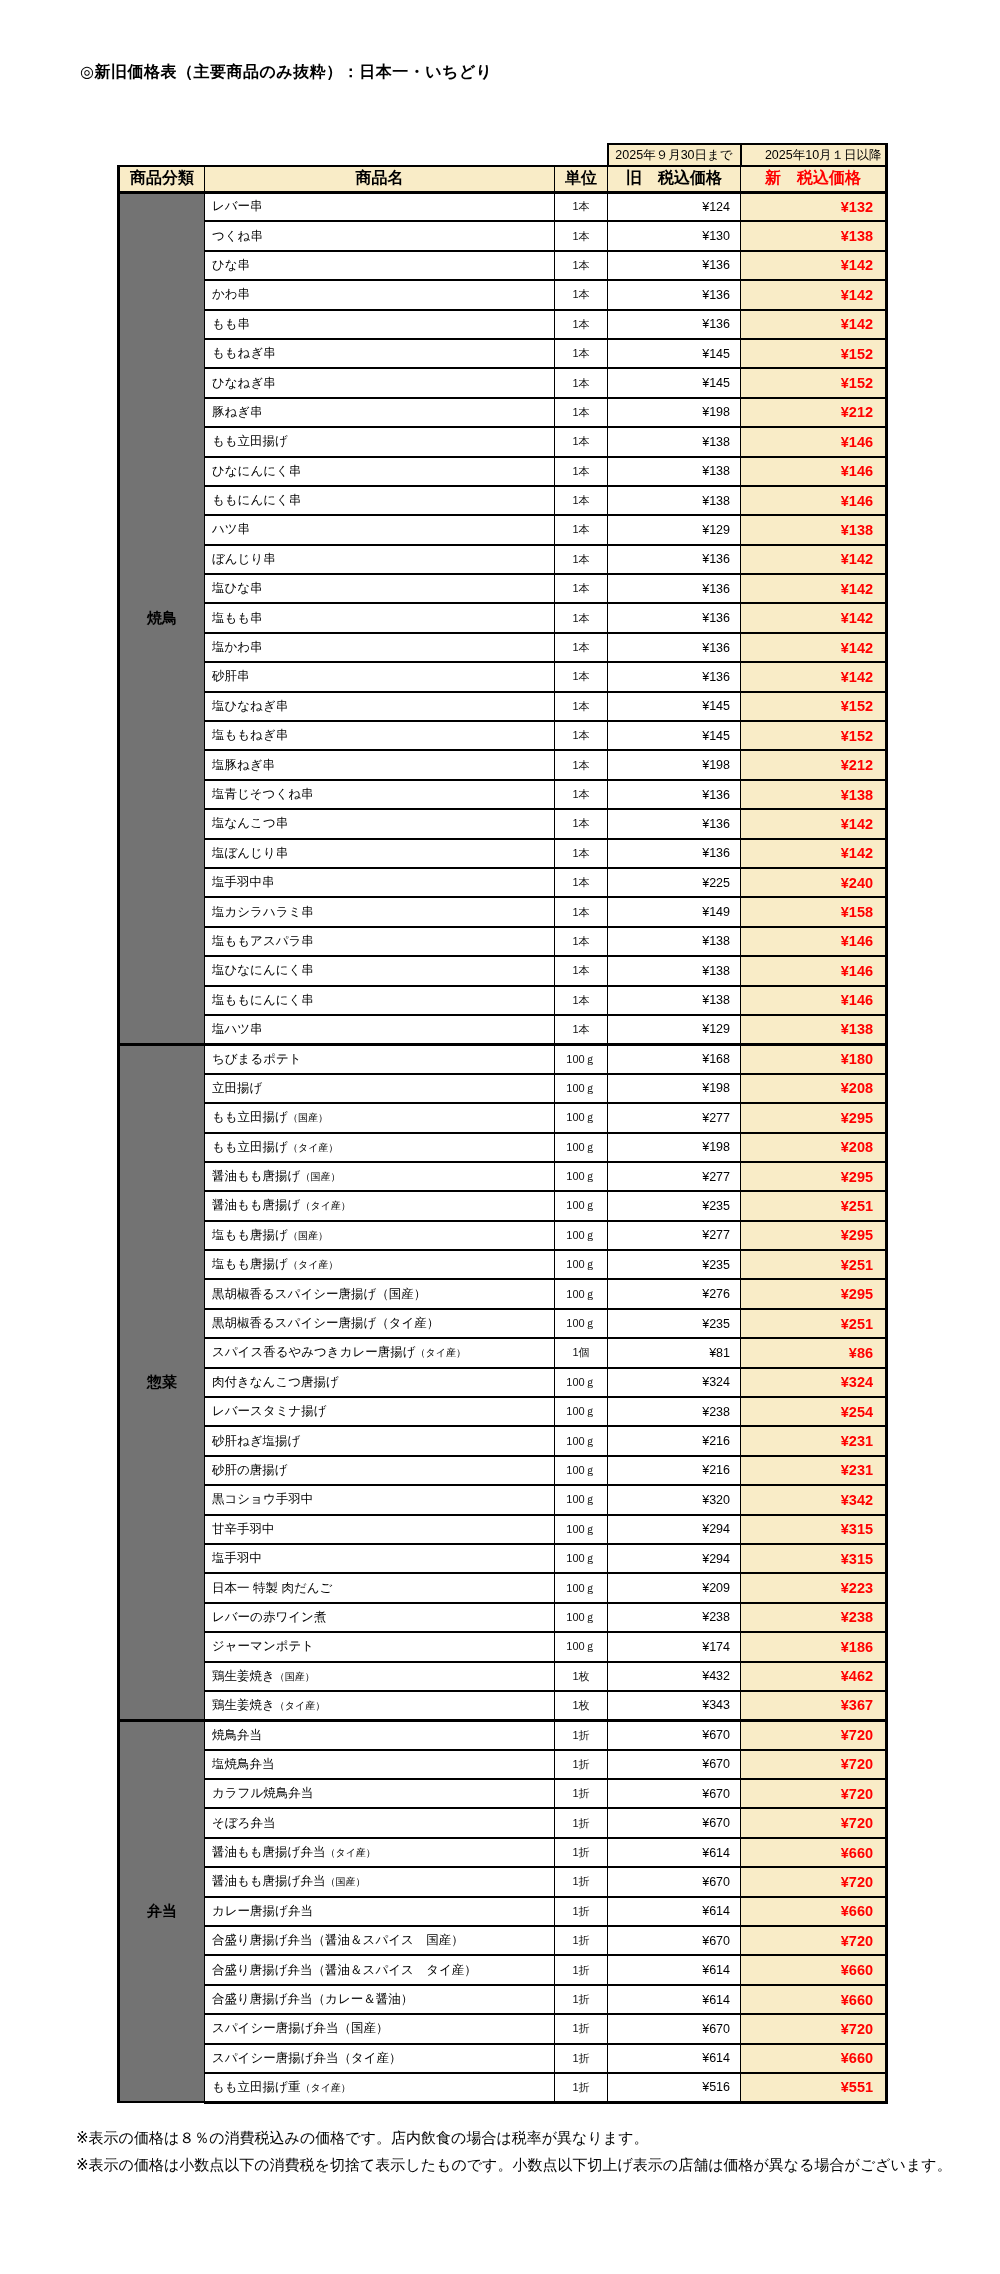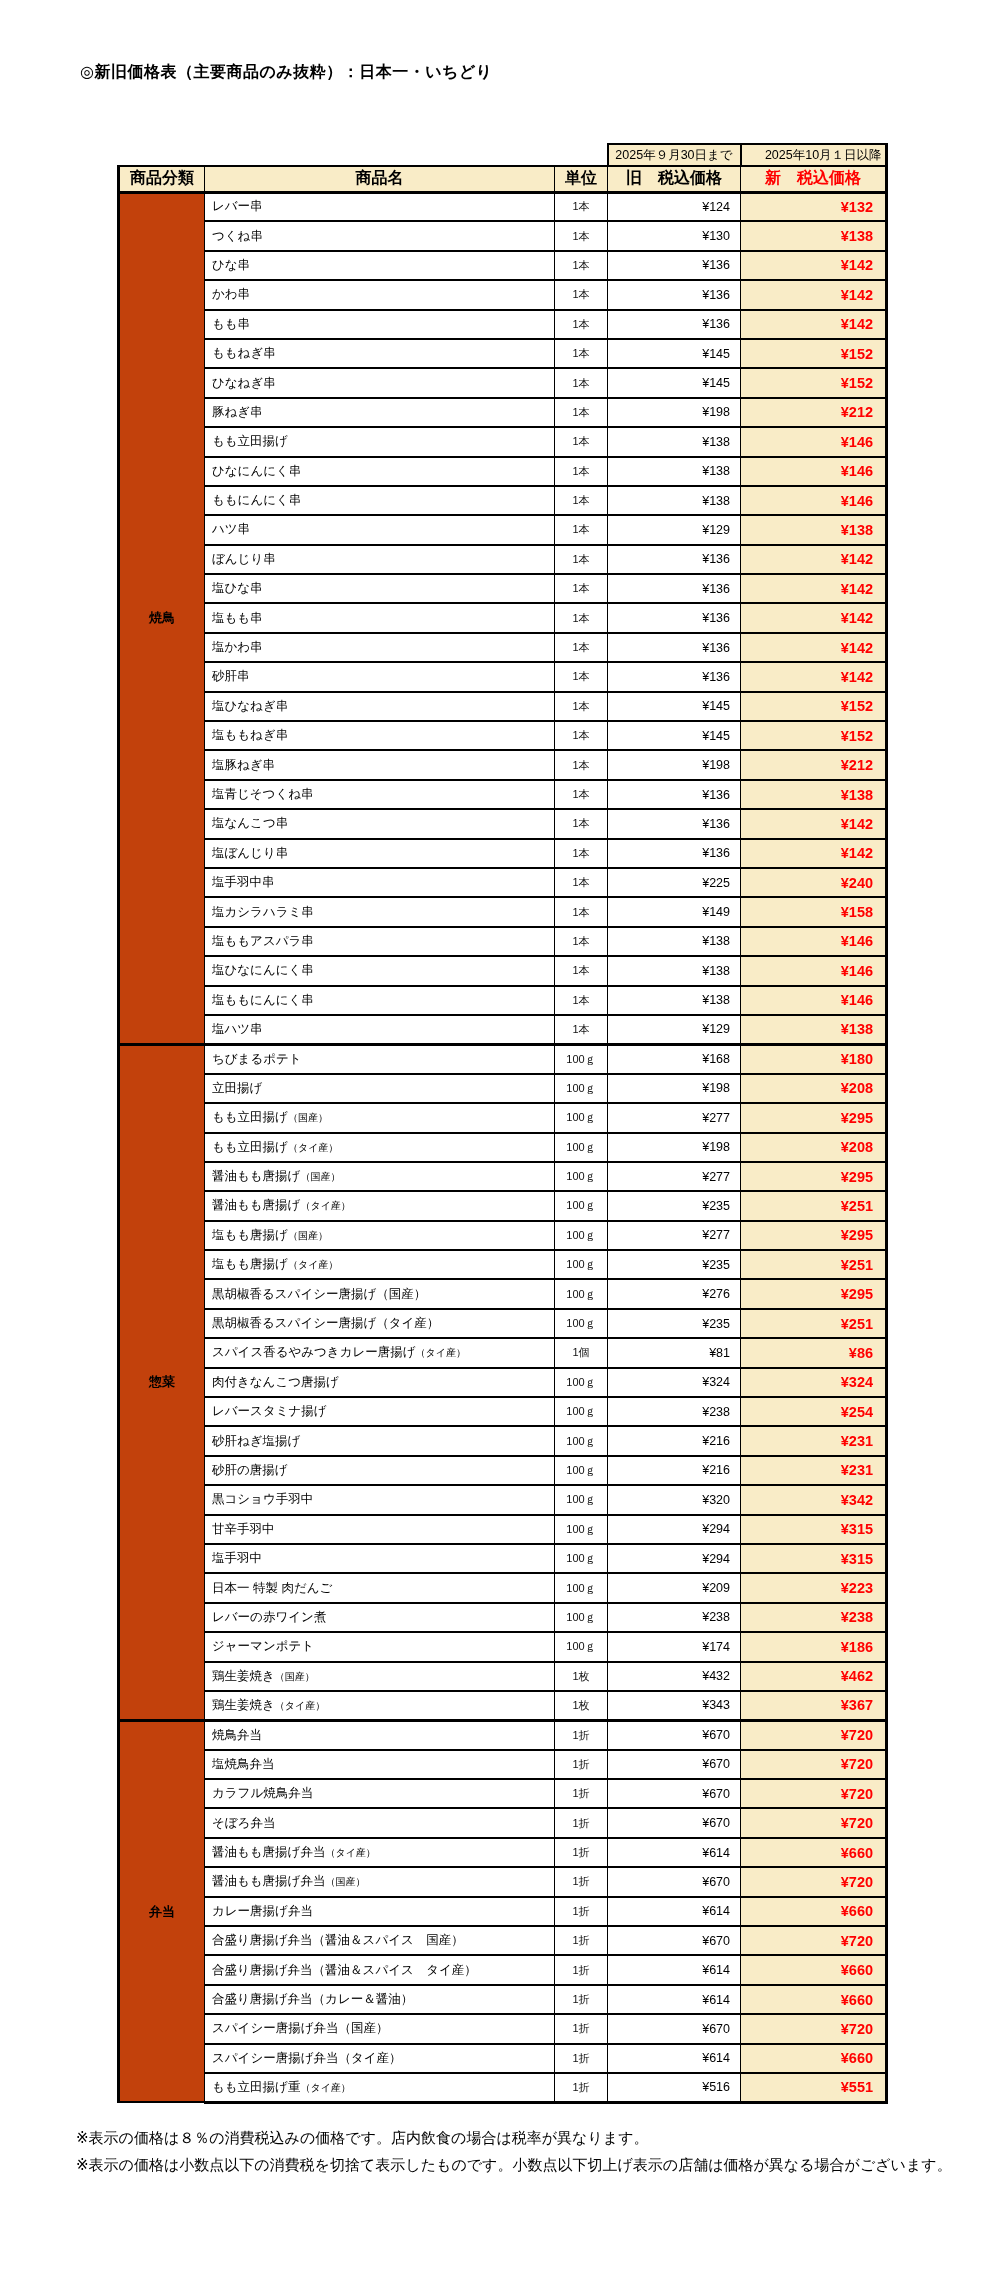--- a/index.html
+++ b/index.html
@@ -49,21 +49,21 @@
     border:1.5px solid var(--line);
     border-top:2px solid var(--line);
     border-bottom:2px solid var(--line);
     vertical-align:middle;background:#fff;
   }
   tr.group-start td{border-top:3px solid var(--line);}
   tr.last-row td{border-bottom:3px solid var(--line);}
 
   td.cat-cell{
     border-left:3px solid var(--line) !important;
-    text-align:center;font-size:13px;font-weight:bold;background:#c2410c;
+    text-align:center;font-size:15px;font-weight:bold;background:#737373;
   }
   td.name-cell{font-size:12.5px;text-align:left;padding-left:7px;}
   td.name-cell .note{font-size:10px;}
   td.unit-cell{font-size:11px;text-align:center;color:#111;}
   td.old-cell{font-size:12.5px;text-align:right;padding-right:10px;}
   td.new-cell{
     font-size:14.5px;font-weight:bold;color:var(--price-red);
     text-align:right;padding-right:12px;
     background:var(--cream);
     border-right:3px solid var(--line);

